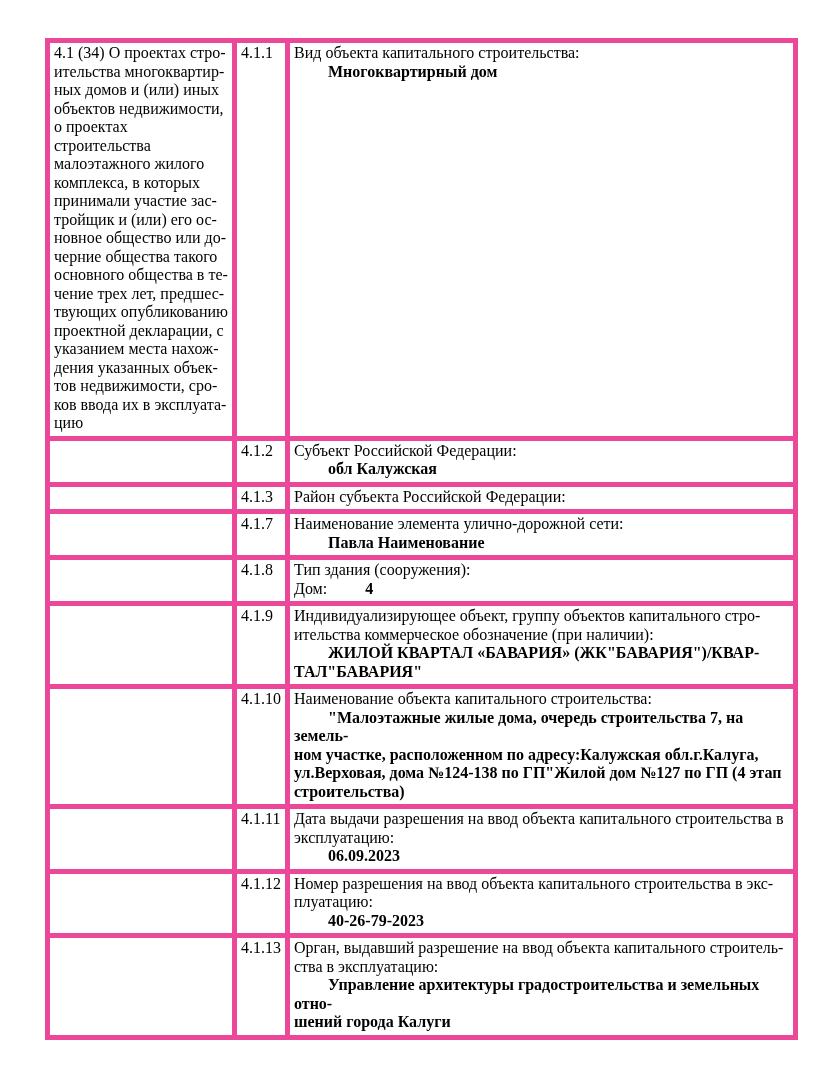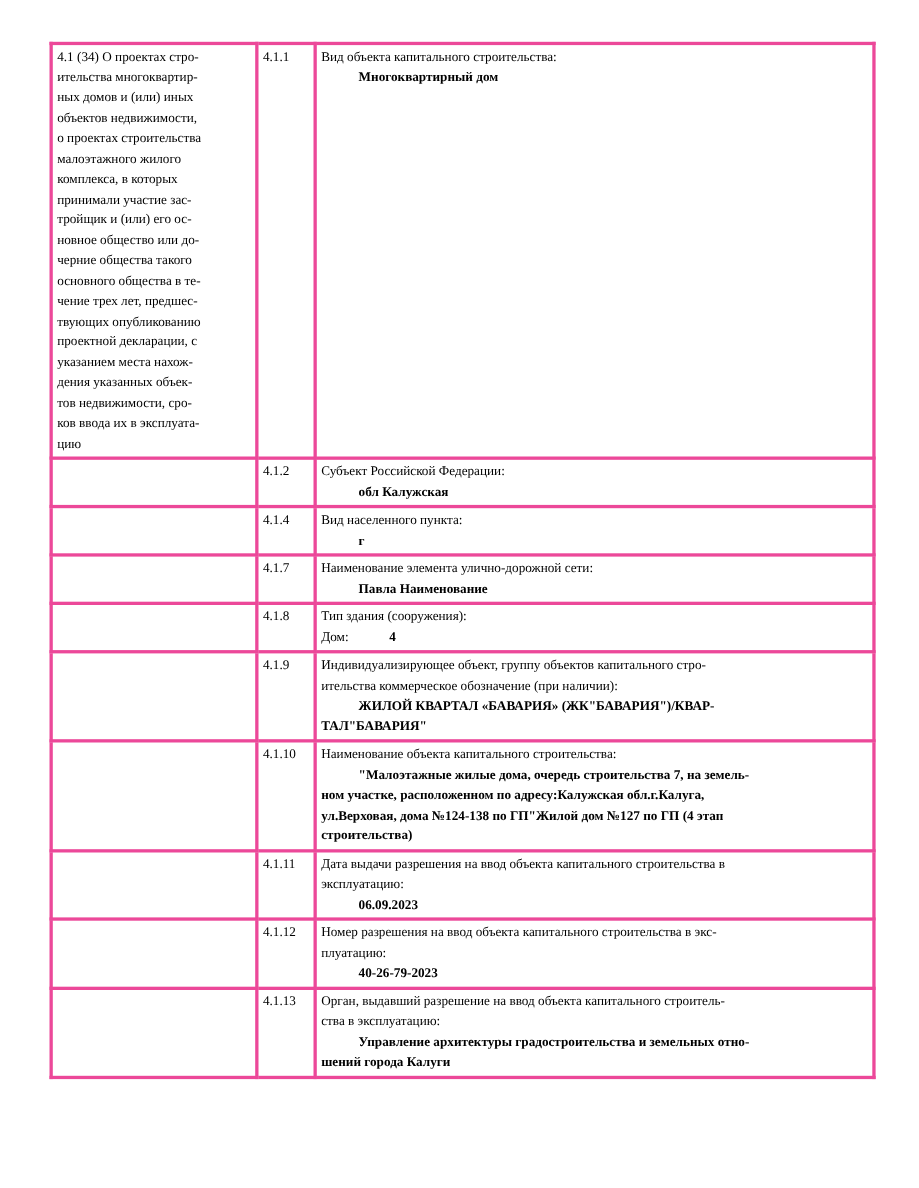--- a/index.html
+++ b/index.html
@@ -20,24 +20,24 @@
     left: 45px;
     top: 38px;
     width: 748px;
   }
   table.decl {
     border-collapse: collapse;
     width: 100%;
     table-layout: fixed;
   }
   table.decl td {
-    border: 3px solid #ec4899;
+    border: 5px solid #ec4899;
     vertical-align: top;
     padding: 1px 4px 3px 4px;
-    font-size: 12px;
+    font-size: 16px;
     line-height: 18.5px;
     overflow: hidden;
   }
   td.desc-cell {
     font-size: 17px;
     line-height: 18.5px;
     padding: 1px 2px 2px 3px;
     white-space: pre-line;
     overflow-wrap: break-word;
   }
@@ -100,29 +100,29 @@
 
   <tr>
     <td class="desc-cell"></td>
     <td class="code-cell">4.1.2</td>
     <td class="content-cell">
       <div class="field-label">Субъект Российской Федерации:</div>
       <div class="field-value"><span class="val-prefix"></span><span class="val-text">обл Калужская</span></div>
     </td>
   </tr>
 
-
   <tr>
     <td class="desc-cell"></td>
-    <td class="code-cell">4.1.4</td>
+    <td class="code-cell">4.1.3</td>
     <td class="content-cell">
-      <div class="field-label">Вид населенного пункта:</div>
-      <div class="field-value"><span class="val-prefix"></span><span class="val-text">г</span></div>
+      <div class="field-label">Район субъекта Российской Федерации:</div>
+
     </td>
   </tr>
+
 
 
 
   <tr>
     <td class="desc-cell"></td>
     <td class="code-cell">4.1.7</td>
     <td class="content-cell">
       <div class="field-label">Наименование элемента улично-дорожной сети:</div>
       <div class="field-value"><span class="val-prefix"></span><span class="val-text">Павла Наименование</span></div>
     </td>

